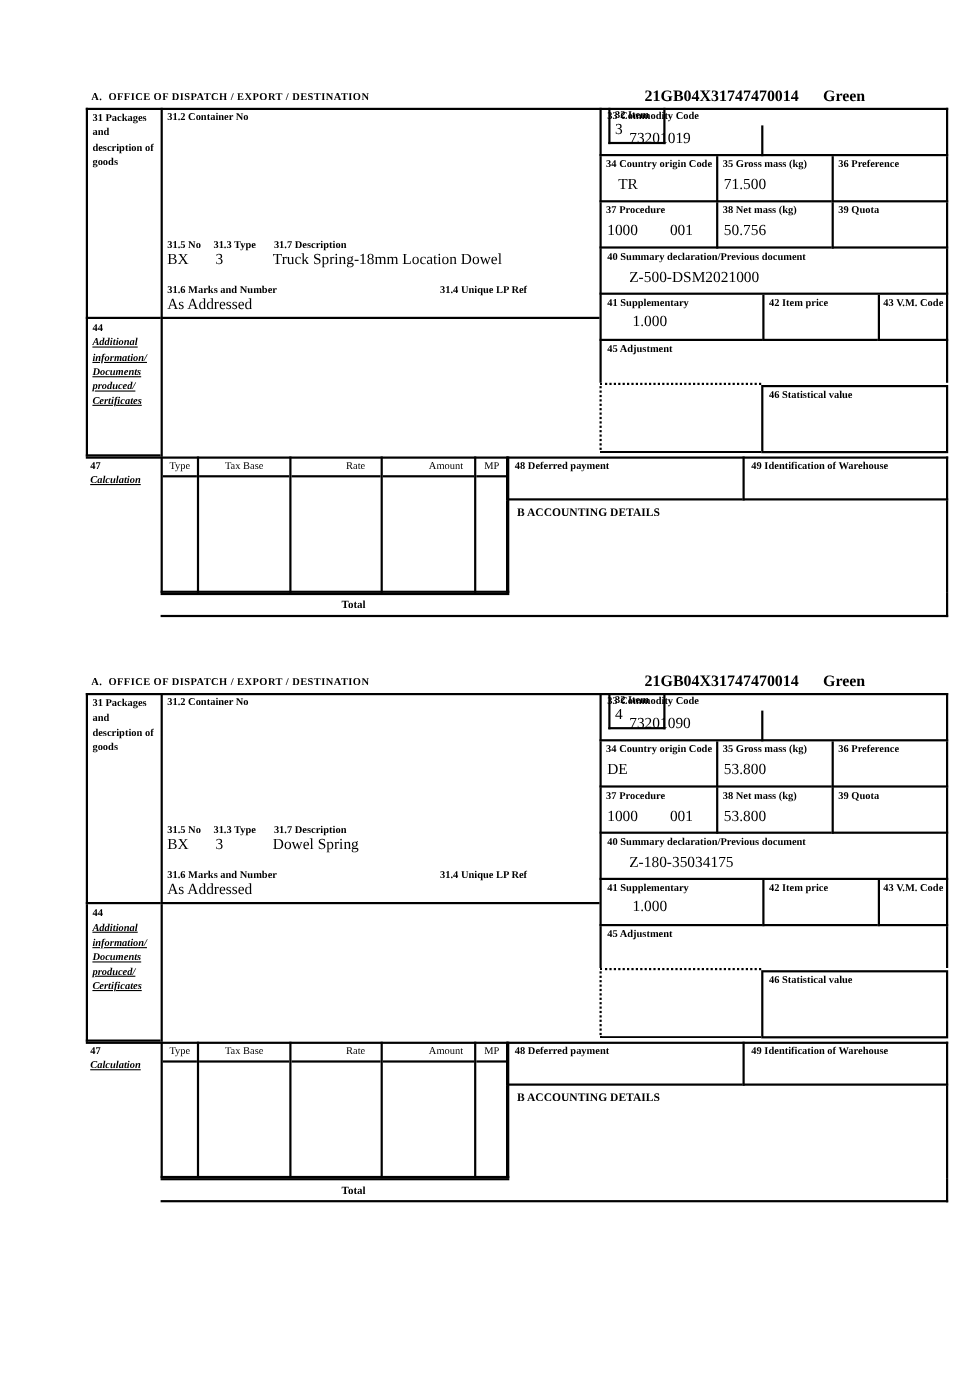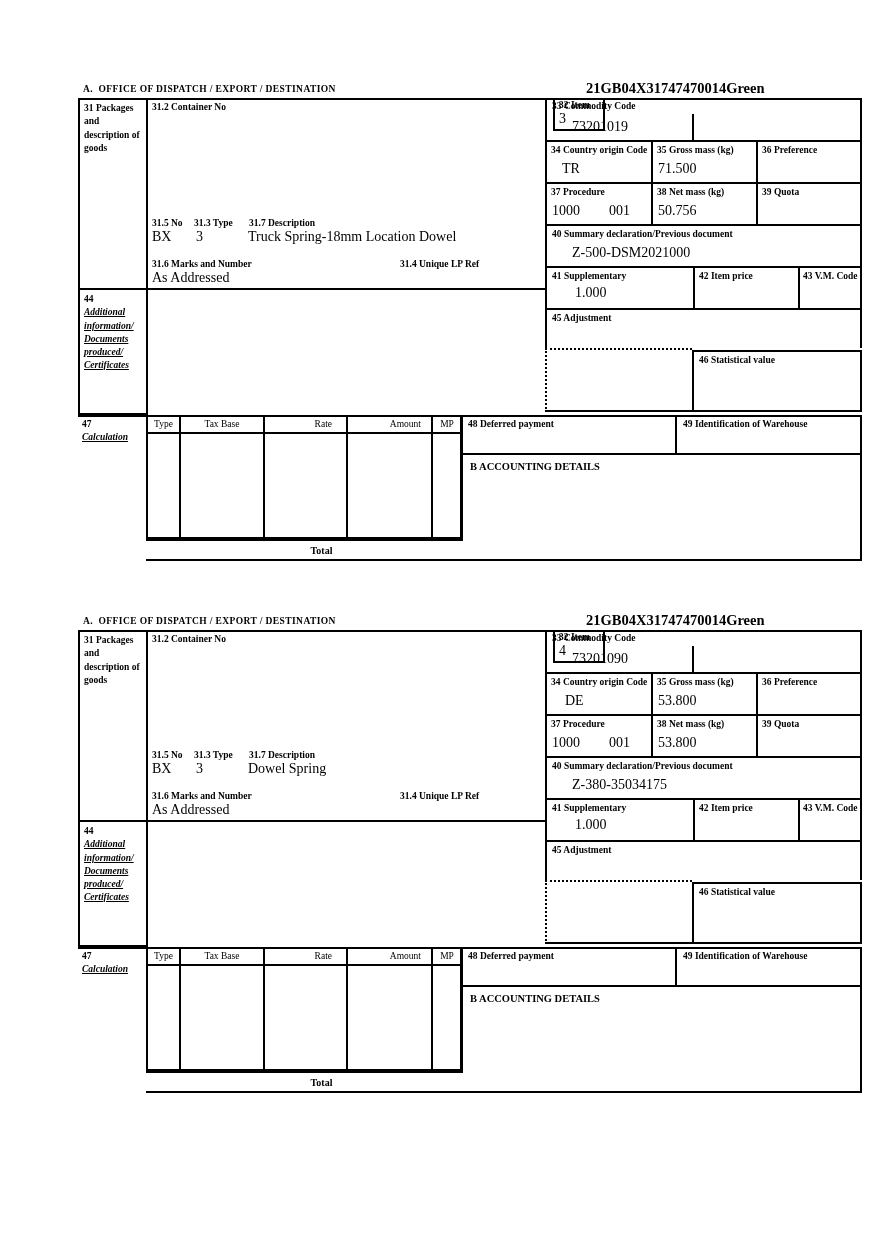--- a/index.html
+++ b/index.html
@@ -14,21 +14,21 @@
   .ul{text-decoration:underline;font-style:italic;}
   .blk{display:block;}
   .b2l{border-left:2px solid #000;}
   .b2r{border-right:2px solid #000;}
   .b2t{border-top:2px solid #000;}
   .b2b{border-bottom:2px solid #000;}
   .dotl{border-left:2px dotted #000;}
   .dott{border-top:2px dotted #000;}
   .office{font-weight:bold;font-size:9.5px;letter-spacing:0.4px;}
   .ref{font-weight:bold;font-size:14.5px;white-space:nowrap;}
-  .ref .routing{}
+  .ref .routing{margin-left:22px;}
   .calc{display:flex;}
   .calc-col{height:124px;}
   .calc-h{height:19px;border-bottom:2px solid #000;font-weight:normal;font-size:9.5px;padding-top:4px;}
   .ta-c{text-align:center;}
   .ta-r{text-align:right;}
   .acct{font-size:10.5px;}
   .total-cell{width:317px;height:20px;border-top:2px solid #000;text-align:center;font-weight:bold;font-size:10px;padding-top:4px;text-indent:34px;}
 </style>
 </head>
 <body>
@@ -207,21 +207,21 @@
 
       <div class="abs b2l" style="left:68px;top:192px;width:399px;height:125px;"></div>
 
       <div class="abs b2l b2r b2b" style="left:467px;top:0;width:317px;height:44px;">
         <div class="lab" style="padding:3px 0 0 5px;">33 Commodity Code</div>
         <div class="abs val" style="left:25px;top:22px;">73201090</div>
         <div class="abs b2l" style="left:145px;top:16px;width:0;height:28px;"></div>
       </div>
       <div class="abs b2l b2b" style="left:467px;top:44px;width:106px;height:42px;">
         <div class="lab" style="padding:3px 0 0 4px;">34 Country origin Code</div>
-        <div class="abs val" style="left:18px;top:20px;font-family:Liberation Serif, serif;">DE</div>
+        <div class="abs val" style="left:5px;top:20px;font-family:Liberation Serif, serif;">DE</div>
       </div>
       <div class="abs b2l b2b" style="left:573px;top:44px;width:105px;height:42px;">
         <div class="lab" style="padding:3px 0 0 4px;">35 Gross mass (kg)</div>
         <div class="abs val" style="left:5px;top:20px;">53.800</div>
       </div>
       <div class="abs b2l b2r b2b" style="left:678px;top:44px;width:106px;height:42px;">
         <div class="lab" style="padding:3px 0 0 4px;">36 Preference</div>
       </div>
       <div class="abs b2l b2b" style="left:467px;top:86px;width:106px;height:42px;">
         <div class="lab" style="padding:3px 0 0 4px;">37 Procedure</div>
@@ -230,21 +230,21 @@
       </div>
       <div class="abs b2l b2b" style="left:573px;top:86px;width:105px;height:42px;">
         <div class="lab" style="padding:3px 0 0 4px;">38 Net mass (kg)</div>
         <div class="abs val" style="left:5px;top:20px;">53.800</div>
       </div>
       <div class="abs b2l b2r b2b" style="left:678px;top:86px;width:106px;height:42px;">
         <div class="lab" style="padding:3px 0 0 4px;">39 Quota</div>
       </div>
       <div class="abs b2l b2r b2b" style="left:467px;top:128px;width:317px;height:42px;">
         <div class="lab" style="padding:3px 0 0 5px;">40 Summary declaration/Previous document</div>
-        <div class="abs val" style="left:25px;top:20px;">Z-380-35034175</div>
+        <div class="abs val" style="left:25px;top:20px;">Z-180-35034175</div>
       </div>
       <div class="abs b2l b2b" style="left:467px;top:170px;width:148px;height:42px;">
         <div class="lab" style="padding:3px 0 0 5px;">41 Supplementary</div>
         <div class="abs val" style="left:28px;top:18px;">1.000</div>
       </div>
       <div class="abs b2l b2b" style="left:615px;top:170px;width:105px;height:42px;">
         <div class="lab" style="padding:3px 0 0 4px;">42 Item price</div>
       </div>
       <div class="abs b2l b2r b2b" style="left:720px;top:170px;width:64px;height:42px;">
         <div class="lab" style="padding:3px 0 0 3px;">43 V.M. Code</div>

